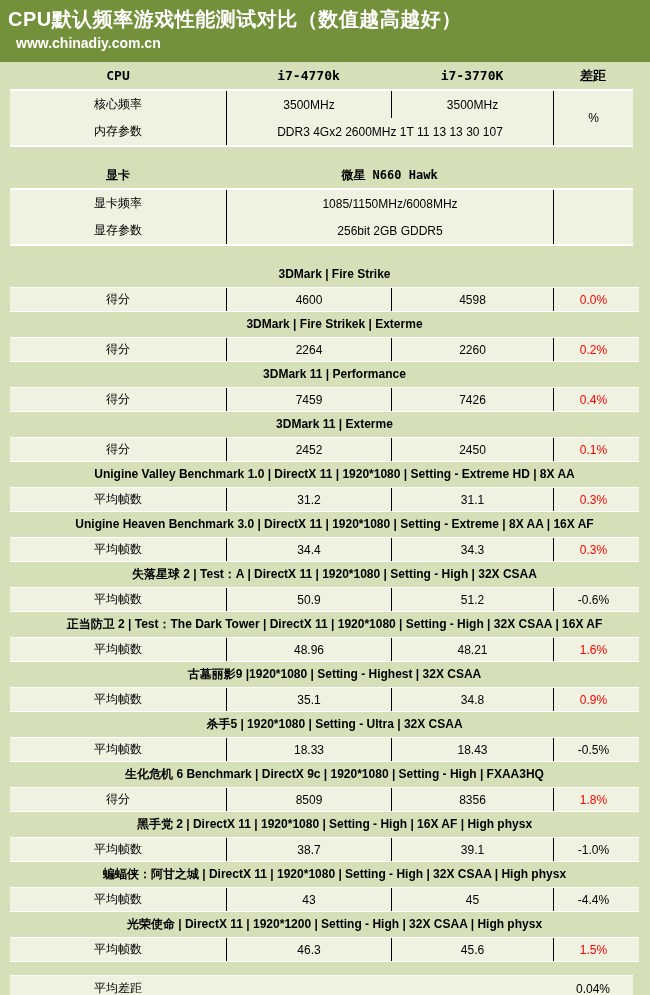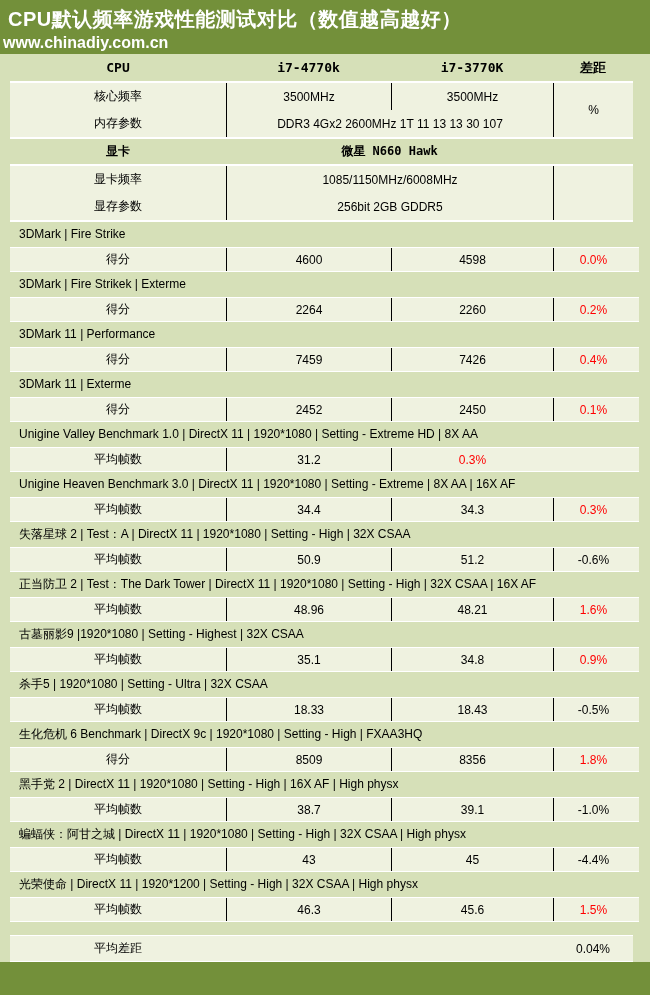--- a/index.html
+++ b/index.html
@@ -5,28 +5,28 @@
   html,body{margin:0;padding:0;}
   body{
     width:650px;height:995px;overflow:hidden;
     font-family:"Liberation Sans",sans-serif;
     background:#d6e0b8;color:#000;
     -webkit-font-smoothing:antialiased;
   }
   .page{width:650px;height:995px;display:flex;flex-direction:column;background:#d6e0b8;}
 
   
-  .banner{height:54px;background:#73903a;flex:none;}
+  .banner{height:62px;background:#73903a;flex:none;}
   .banner .title{
     color:#fff;font-weight:bold;font-size:20px;line-height:24px;
     padding:7px 0 0 8px;letter-spacing:0.5px;
   }
   .banner .site{
-    color:#fff;font-weight:bold;font-size:16px;line-height:14px;
-    padding:5px 0 0 3px;
+    color:#fff;font-weight:bold;font-size:14px;line-height:14px;
+    padding:5px 0 0 16px;
   }
 
   
   .grid{
     display:grid;
     grid-template-columns:216px 165px 162px 80px;
     box-sizing:border-box;
   }
   .cell{
     display:flex;align-items:center;justify-content:center;
@@ -34,40 +34,40 @@
   }
   .bl{border-left:1px solid #000;}
 
   
   .thead{height:27px;margin:0 17px 0 10px;flex:none;}
   .thead .cell{font-weight:bold;font-size:13px;font-family:"DejaVu Sans Mono","Liberation Sans",monospace,sans-serif;text-align:center;}
 
   
   .bar{
     background:#eff2e0;
-    margin:0 17px 0 10px;
+    margin:0 17px 16px 10px;
     border-top:2px solid #fff;border-bottom:2px solid #fff;
     flex:none;
   }
   .bar.grid{grid-auto-rows:27px;}
   .bar-c{grid-auto-rows:26px;}
 
   .span2{grid-column:2 / span 2;}
   .rspan2{grid-row:1 / span 2;grid-column:4;}
 
   
   .gpu-row{height:25px;margin:0 17px 0 10px;flex:none;}
   .gpu-row .cell{font-weight:bold;}
   .mono{font-family:"DejaVu Sans Mono","Liberation Sans",monospace,sans-serif;}
 
   
   .section-header{
     height:25px;line-height:25px;flex:none;
-    font-weight:normal;font-size:12px;padding-left:19px;
-    white-space:nowrap;overflow:hidden;
+    font-weight:bold;font-size:12px;padding-left:19px;
+    white-space:nowrap;overflow:hidden;text-align:center;
   }
   .data-row{
     background:#eff2e0;margin:0 11px 0 10px;height:25px;flex:none;
     border-top:1px solid #fff;border-bottom:1px solid #fff;
     grid-auto-rows:23px;
   }
   .red{color:#ff0000;}
 
   .gap{height:13px;flex:none;}
   .summary-row{
@@ -147,20 +147,21 @@
     <div class="cell">得分</div>
     <div class="cell bl">2452</div>
     <div class="cell bl">2450</div>
     <div class="cell bl red">0.1%</div>
   </div>
 
   <div class="section-header">Unigine Valley Benchmark 1.0 | DirectX 11 | 1920*1080 | Setting - Extreme HD | 8X AA</div>
   <div class="grid data-row">
     <div class="cell">平均帧数</div>
     <div class="cell bl">31.2</div>
+    <div class="cell bl">31.1</div>
     <div class="cell bl red">0.3%</div>
   </div>
 
   <div class="section-header">Unigine Heaven Benchmark 3.0 | DirectX 11 | 1920*1080 | Setting - Extreme | 8X AA | 16X AF</div>
   <div class="grid data-row">
     <div class="cell">平均帧数</div>
     <div class="cell bl">34.4</div>
     <div class="cell bl">34.3</div>
     <div class="cell bl red">0.3%</div>
   </div>

